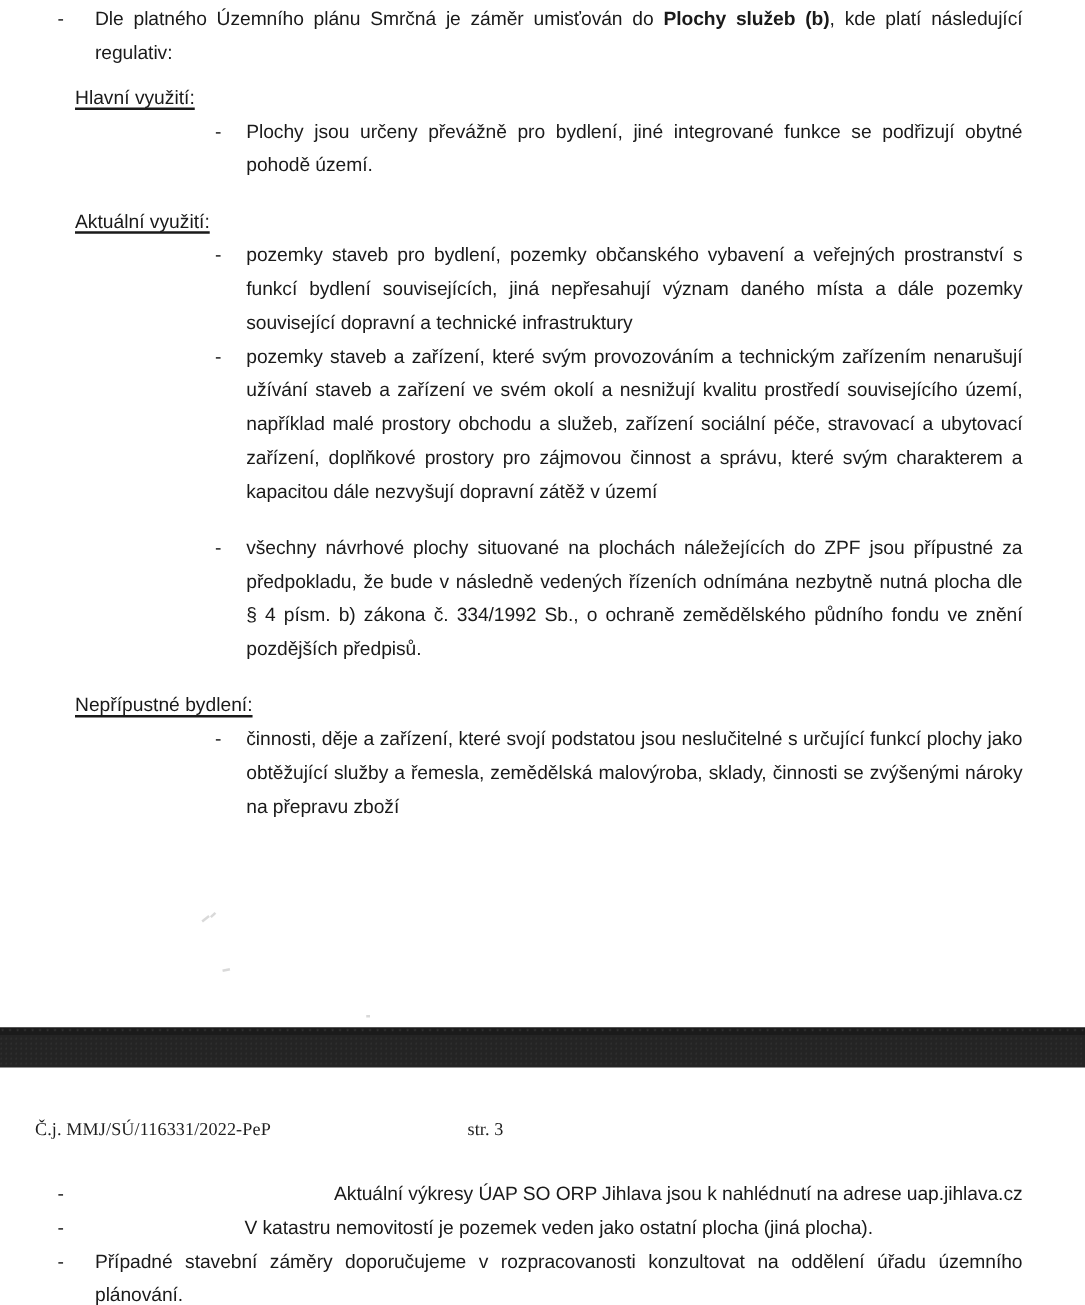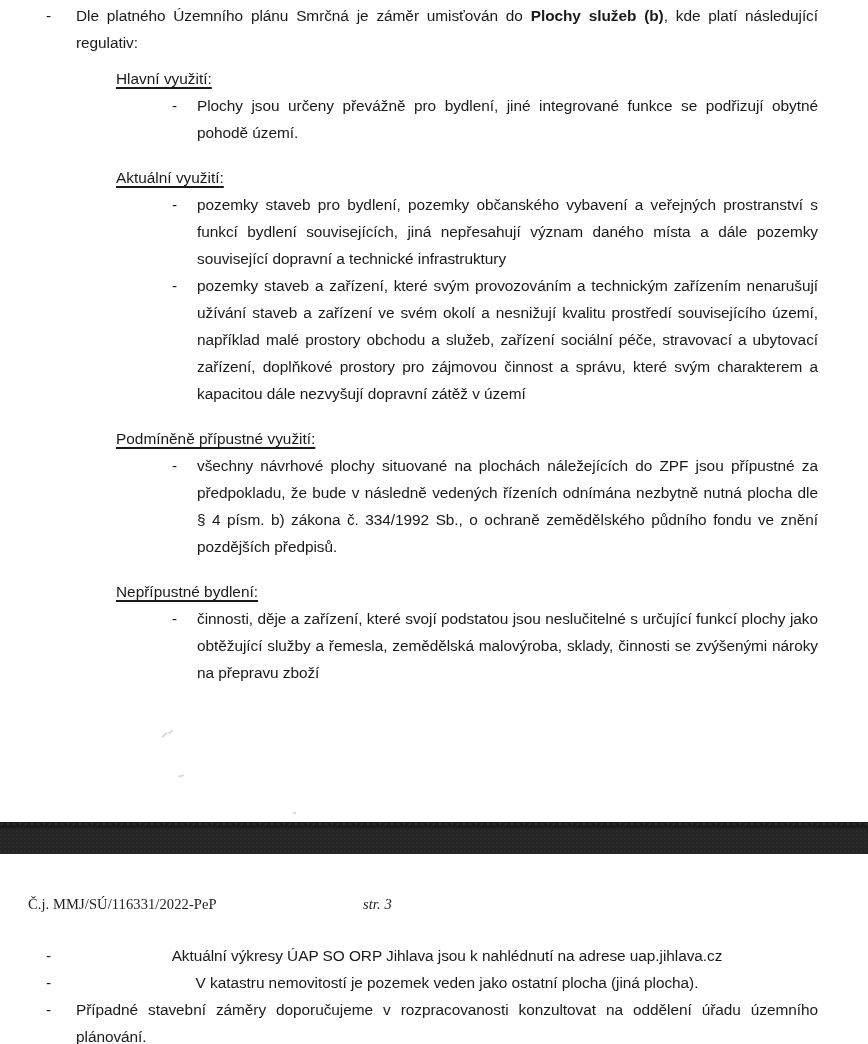--- a/index.html
+++ b/index.html
@@ -55,21 +55,21 @@
     text-justify: inter-word;
     hyphens: none;
   }
 
   
   .lvl1 { padding-left: 46px; padding-right: 50px; }
   .lvl1 .dash { width: 30px; }
 
   
   .heading {
-    padding-left: 116px;
+    padding-left: 60px;
     font-size: 15.4px;
     line-height: 27px;
     text-decoration: underline;
     text-underline-offset: 3px;
     text-decoration-thickness: 1.5px;
   }
 
   
   .lvl2 { padding-left: 172px; padding-right: 50px; }
   .lvl2 .dash { width: 25px; }
@@ -111,24 +111,23 @@
     letter-spacing: 0.1px;
   }
   .ref-line .ref-no {
     position: absolute;
     left: 28px;
     top: 0;
     white-space: nowrap;
   }
   .ref-line .page-no {
     position: absolute;
-    left: 363px;
+    left: 374px;
     top: 0;
     white-space: nowrap;
-    font-style: italic;
   }
 
   
   .notes { position: absolute; left: 0; width: 868px; }
 
   
   .speck {
     position: absolute;
     background: #b9b9b9;
     opacity: 0.55;
@@ -175,23 +174,20 @@
       <span class="dash">-</span>
       <span class="txt">pozemky staveb pro bydlení, pozemky občanského vybavení a veřejných prostranství s funkcí bydlení souvisejících, jiná nepřesahují význam daného místa a dále pozemky související dopravní a technické infrastruktury</span>
     </div>
     <div class="row lvl2">
       <span class="dash">-</span>
       <span class="txt">pozemky staveb a zařízení, které svým provozováním a technickým zařízením nenarušují užívání staveb a zařízení ve svém okolí a nesnižují kvalitu prostředí souvisejícího území, například malé prostory obchodu a služeb, zařízení sociální péče, stravovací a ubytovací zařízení, doplňkové prostory pro zájmovou činnost a správu, které svým charakterem a kapacitou dále nezvyšují dopravní zátěž v území</span>
     </div>
 
     <div class="spacer-md"></div>
 
-    <div class="heading">
-      <span>Podmíněně přípustné využití:</span>
-    </div>
     <div class="row lvl2">
       <span class="dash">-</span>
       <span class="txt">všechny návrhové plochy situované na plochách náležejících do ZPF jsou přípustné za předpokladu, že bude v následně vedených řízeních odnímána nezbytně nutná plocha dle § 4 písm. b) zákona č. 334/1992 Sb., o ochraně zemědělského půdního fondu ve znění pozdějších předpisů.</span>
     </div>
 
     <div class="spacer-md"></div>
 
     <div class="heading">
       <span>Nepřípustné bydlení:</span>
     </div>
@@ -211,21 +207,21 @@
   <div class="scan-band" style="top:822px; height:32px;"></div>
 
   <div class="ref-line" style="top:896px;">
     <span class="ref-no">Č.j. MMJ/SÚ/116331/2022-PeP</span>
     <span class="page-no">str. 3</span>
   </div>
 
   <div class="notes" style="top:942px;">
     <div class="row lvl1">
       <span class="dash">-</span>
-      <span class="txt" style="text-align:center;">Aktuální výkresy ÚAP SO ORP Jihlava jsou k nahlédnutí na adrese uap.jihlava.cz</span>
+      <span class="txt" style="text-align:right;">Aktuální výkresy ÚAP SO ORP Jihlava jsou k nahlédnutí na adrese uap.jihlava.cz</span>
     </div>
     <div class="row lvl1">
       <span class="dash">-</span>
       <span class="txt" style="text-align:center;">V katastru nemovitostí je pozemek veden jako ostatní plocha (jiná plocha).</span>
     </div>
     <div class="row lvl1">
       <span class="dash">-</span>
       <span class="txt">Případné stavební záměry doporučujeme v rozpracovanosti konzultovat na oddělení úřadu územního plánování.</span>
     </div>
   </div>

